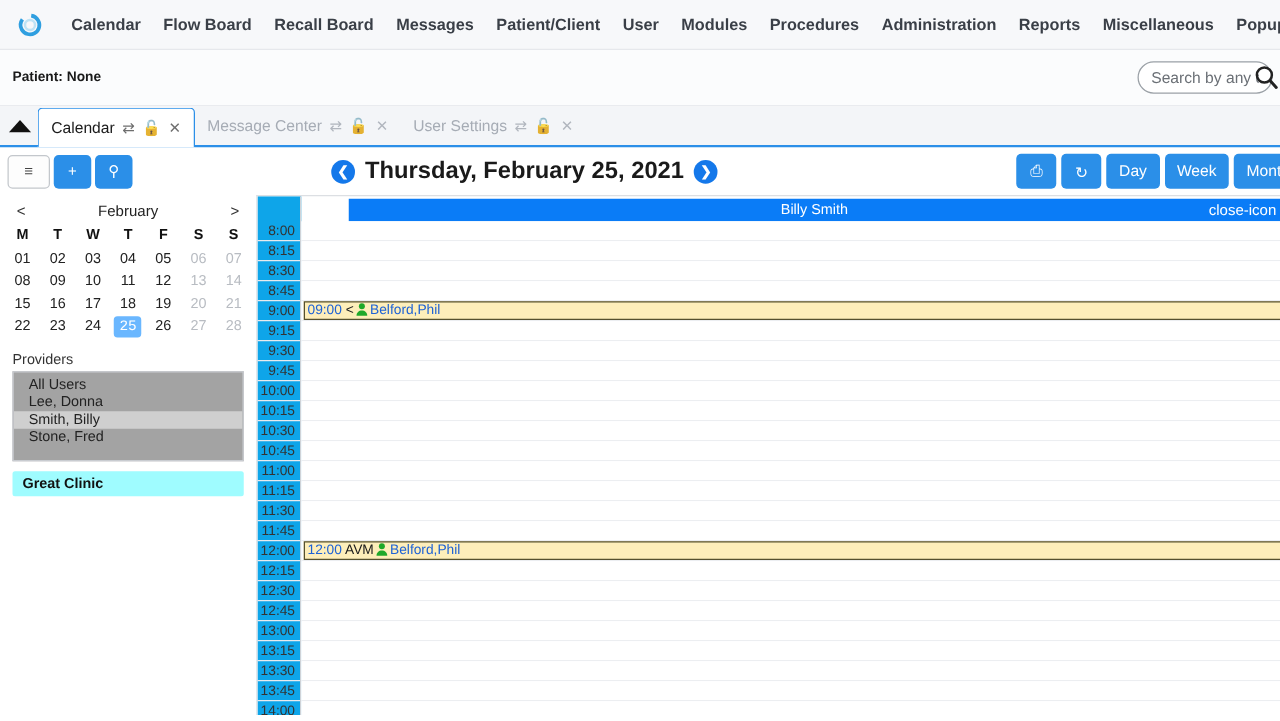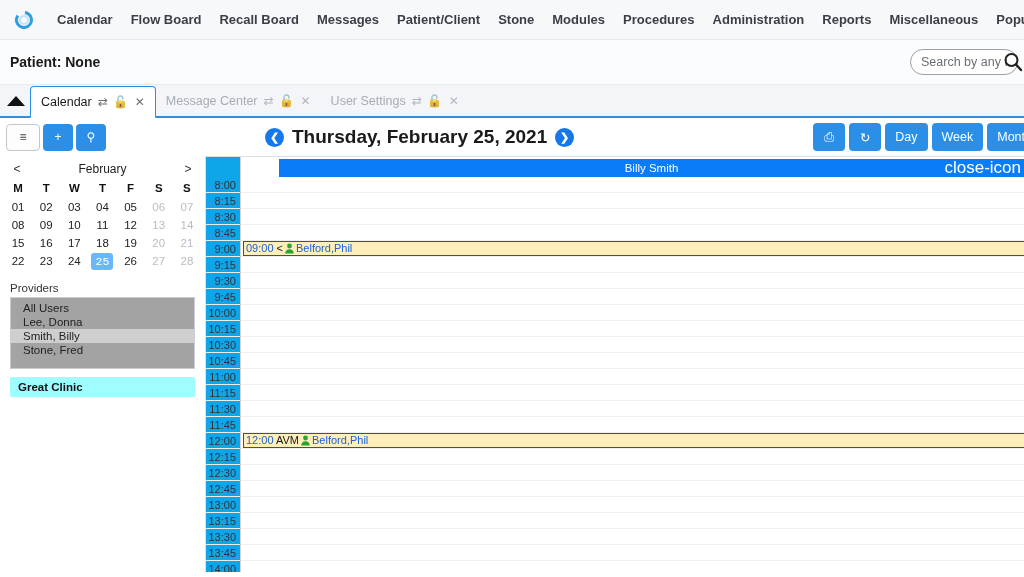--- a/index.html
+++ b/index.html
@@ -40,21 +40,21 @@
   #patientbar {
     height: 45px;
     background: #fbfcfd;
     display: flex;
     align-items: center;
     padding: 0 10px;
     position: relative;
     border-bottom: 1px solid #e9ebef;
   }
   #patient-label {
-    font-size: 14px;
+    font-size: 11px;
     font-weight: bold;
     color: #1a1a1a;
   }
   #searchwrap {
     position: absolute;
     right: -18px;
     top: 9px;
     width: 132px;
     height: 26px;
     display: flex;
@@ -278,21 +278,21 @@
     color: #fff;
     font-size: 11.5px;
     text-align: center;
     position: relative;
     margin-top: 2px;
     margin-left: 38px;
   }
   #prov-header .closex {
     position: absolute;
     right: 3px; top: 0;
-    font-size: 17px;
+    font-size: 12px;
     cursor: pointer;
   }
   #slots { position: relative; }
   .gslot {
     height: 16px;
     border-bottom: 1px solid #eceef1;
     background: #fff;
   }
   .appt {
     position: absolute;
@@ -322,21 +322,21 @@
     <svg width="24" height="24" viewBox="0 0 24 24">
       <circle cx="12" cy="12" r="7.5" fill="none" stroke="#2f9fe0" stroke-width="3" stroke-dasharray="32 8" transform="rotate(-30 12 12)"></circle>
       <circle cx="12" cy="12" r="4" fill="none" stroke="#bfe3f5" stroke-width="2"></circle>
     </svg>
   </span>
   <span class="navitem">Calendar</span>
   <span class="navitem">Flow Board</span>
   <span class="navitem">Recall Board</span>
   <span class="navitem">Messages</span>
   <span class="navitem">Patient/Client</span>
-  <span class="navitem">Stone</span>
+  <span class="navitem">User</span>
   <span class="navitem">Modules</span>
   <span class="navitem">Procedures</span>
   <span class="navitem">Administration</span>
   <span class="navitem">Reports</span>
   <span class="navitem">Miscellaneous</span>
   <span class="navitem">Popups</span>
 
 </div>
 
 <div id="patientbar">

